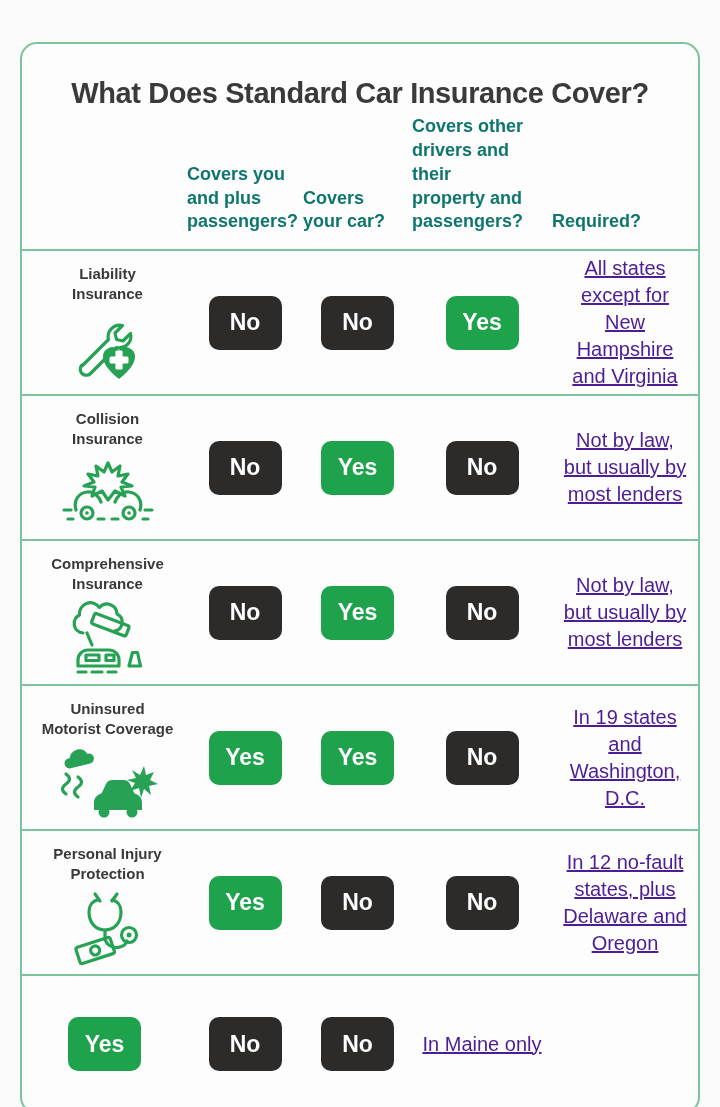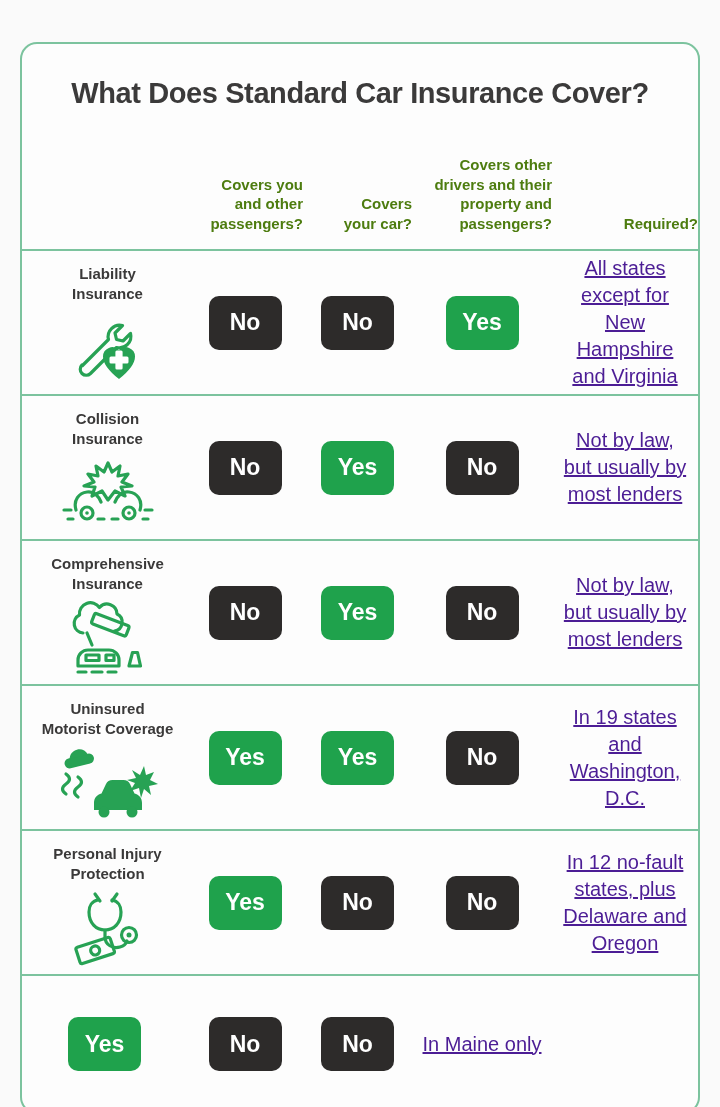--- a/index.html
+++ b/index.html
@@ -30,22 +30,22 @@
   }
   .grid{
     display:grid;
     grid-template-columns:165px 116px 109px 140px 146px;
     width:100%;
   }
   .header-grid{
     margin-top:auto;padding-bottom:15px;align-items:end;
   }
   .col-header{
-    text-align:right;font-size:15px;font-weight:bold;line-height:1.32;
-    color:#4d7c0f;white-space:pre-line;
+    text-align:left;font-size:18px;font-weight:bold;line-height:1.32;
+    color:#0f766e;white-space:pre-line;
   }
   .row{
     height:145px;border-top:2px solid var(--border-green);
     align-items:center;
   }
   .row:last-child{flex:1}
   .label-cell{
     height:100%;display:flex;flex-direction:column;align-items:center;
     padding-top:13px;
     padding-left:6px;
@@ -73,21 +73,21 @@
 </head>
 <body>
 
 <div class="card">
 
   <div class="header-section">
     <h1 class="title">What Does Standard Car Insurance Cover?</h1>
     <div class="grid header-grid">
       <div></div>
       <div class="col-header">Covers you
-and other
+and plus
 passengers?</div>
       <div class="col-header">Covers
 your car?</div>
       <div class="col-header">Covers other
 drivers and their
 property and
 passengers?</div>
       <div class="col-header">Required?</div>
     </div>
   </div>

